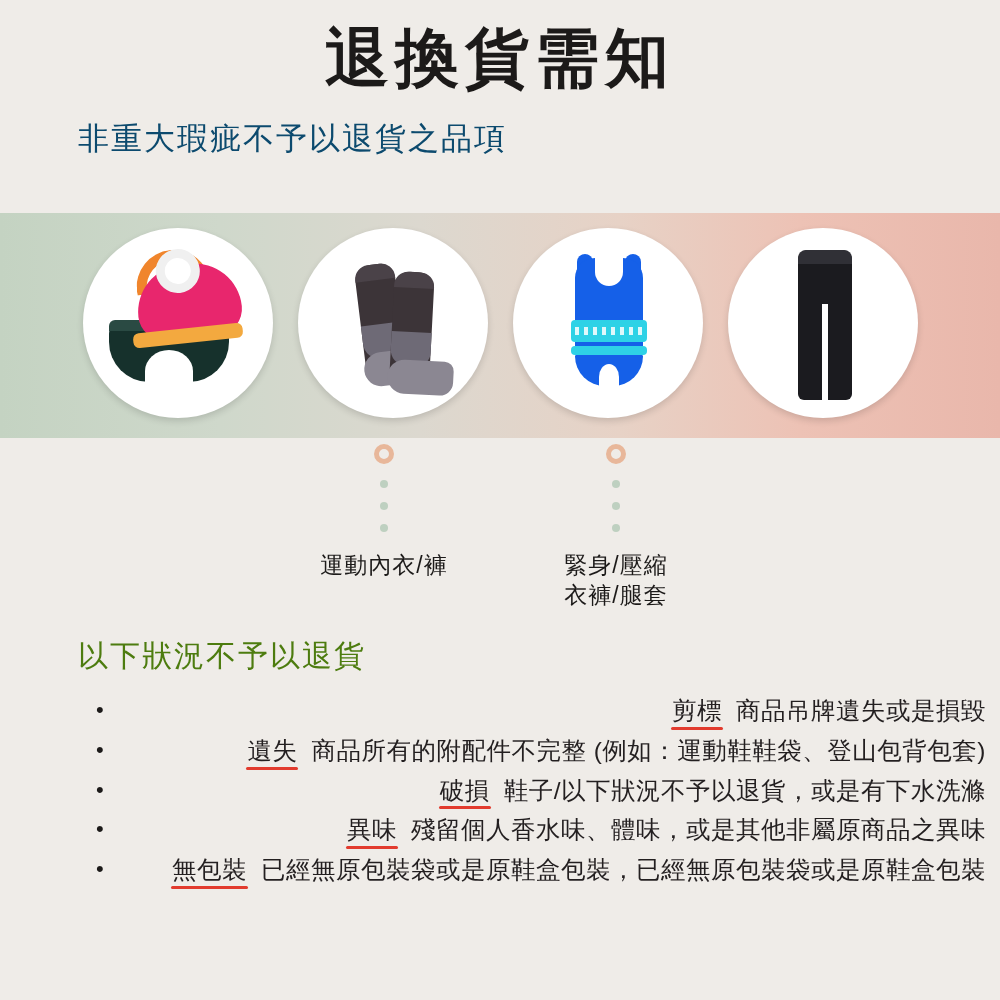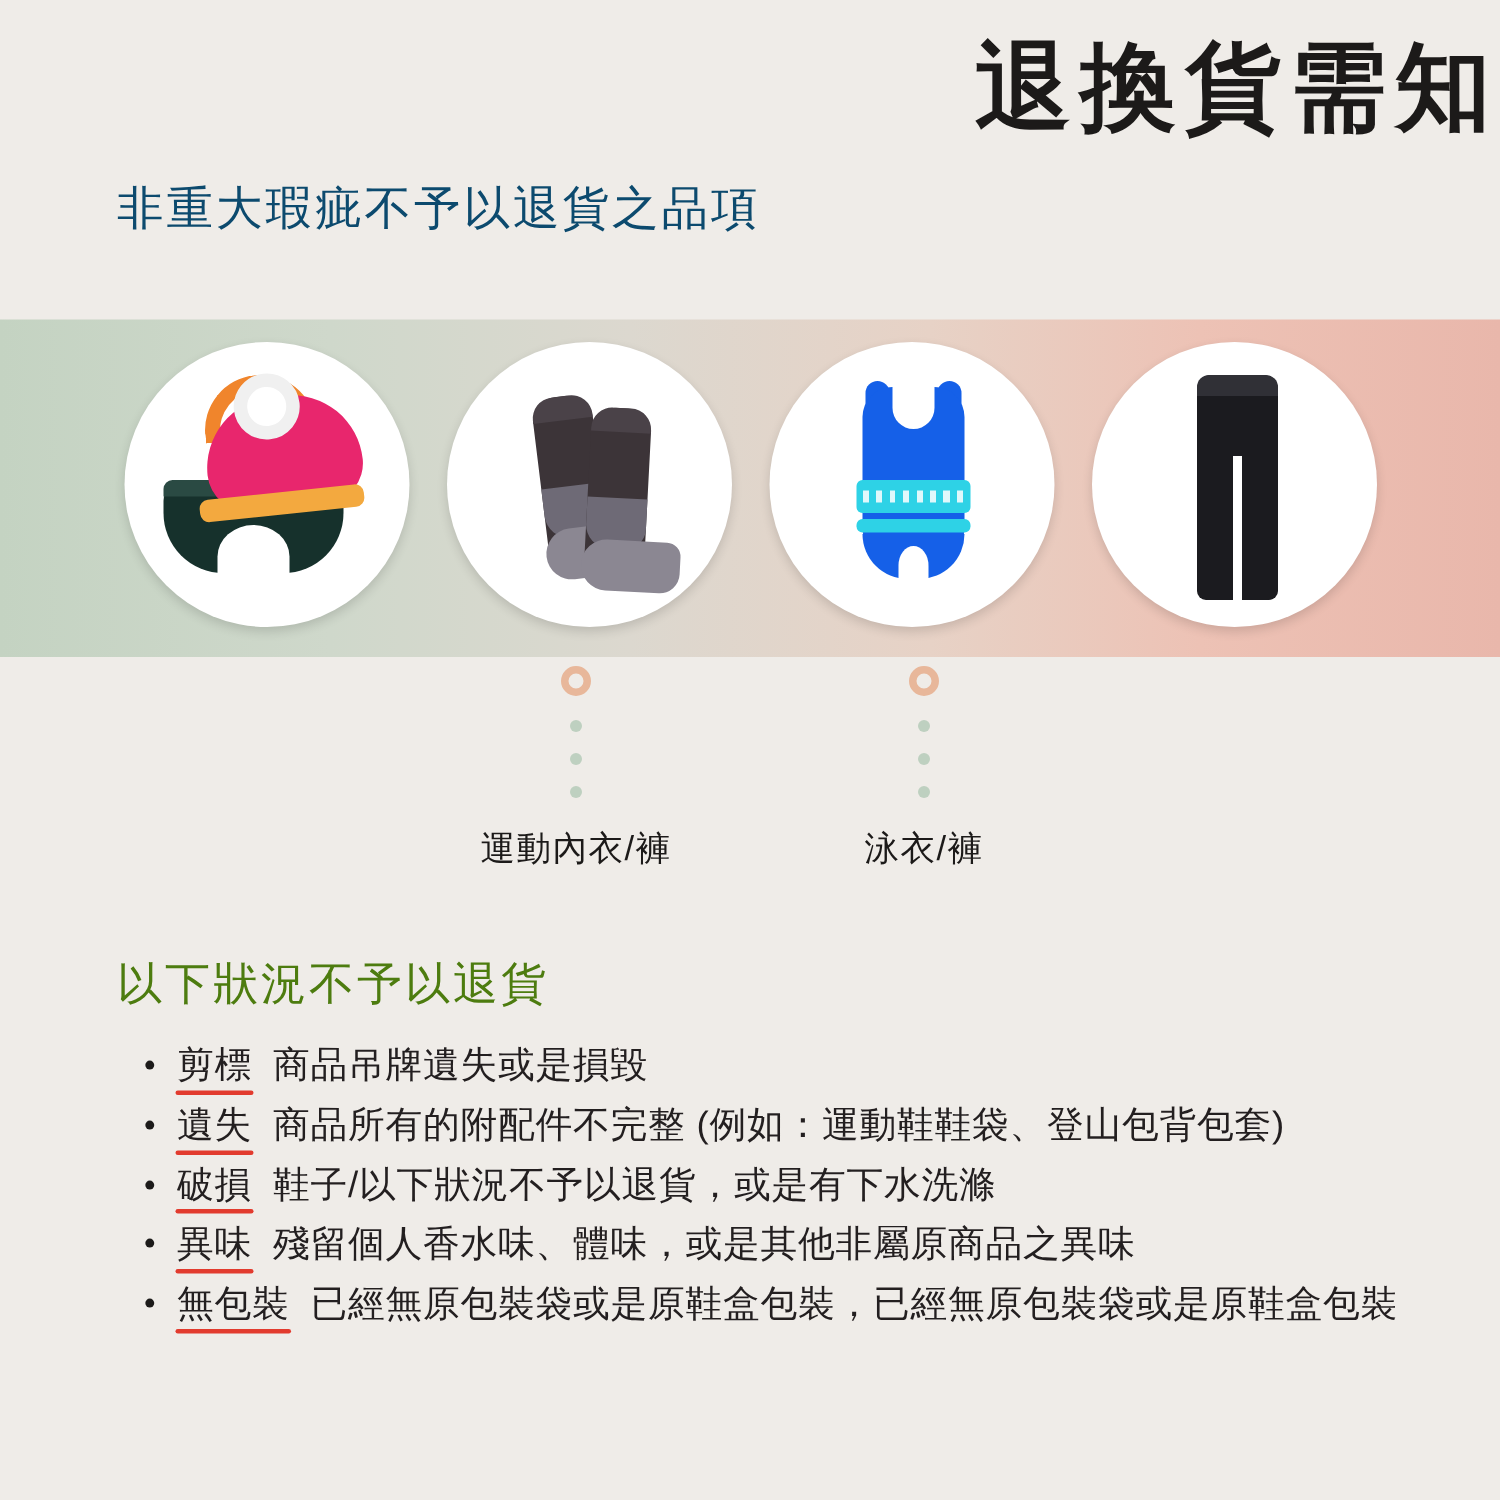--- a/index.html
+++ b/index.html
@@ -11,21 +11,21 @@
     height: 1000px;
     background: #efece8;
     font-family: "Liberation Sans", sans-serif;
     color: #231f20;
     overflow: hidden;
     position: relative;
   }
 
   
   .page-title {
-    text-align: right;
+    text-align: center;
     font-size: 64px;
     font-weight: bold;
     letter-spacing: 6px;
     margin: 22px 0 0 0;
     line-height: 1.15;
     color: #1c1a19;
   }
   .subtitle {
     margin: 22px 0 0 78px;
     font-size: 31px;
@@ -272,21 +272,21 @@
     margin-bottom: 6px;
     letter-spacing: 0.5px;
   }
   .bullet {
     flex: 0 0 auto;
     width: 22px;
     font-size: 22px;
     line-height: 1.45;
     color: #1c1a19;
   }
-  .rule-body { flex: 1 1 auto; }
+  .rule-body { flex: 1 1 auto; text-align: right; }
   .kw {
     position: relative;
     display: inline-block;
     margin-right: 14px;
     white-space: nowrap;
   }
   .kw:after {
     content: "";
     position: absolute;
     left: -1px; right: -1px;
@@ -356,21 +356,22 @@
     </div>
     <div class="cap-label">運動內衣/褲</div>
   </div>
   <div class="conn-col">
     <div class="ring"></div>
     <div class="dots">
       <div class="dot"></div>
       <div class="dot"></div>
       <div class="dot"></div>
     </div>
-    <div class="cap-label">泳衣/褲</div>
+    <div class="cap-label">緊身/壓縮
+衣褲/腿套</div>
   </div>
 </div>
 
 <div class="section-head">以下狀況不予以退貨</div>
 
 <div class="rules">
   <div class="rule">
     <span class="bullet">•</span>
     <span class="rule-body">
       <span class="kw">剪標</span><span>商品吊牌遺失或是損毀</span>

